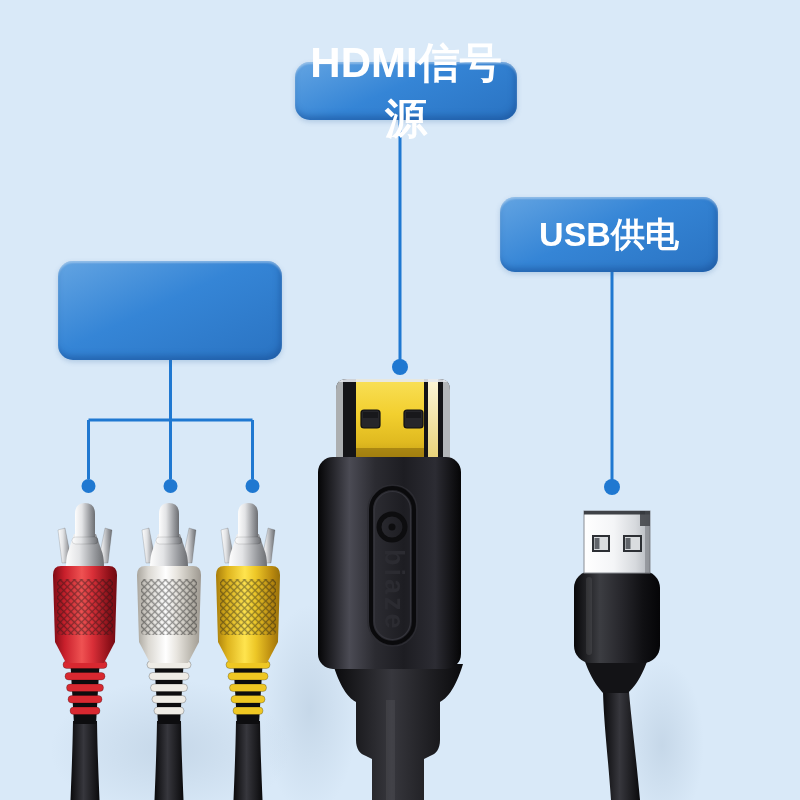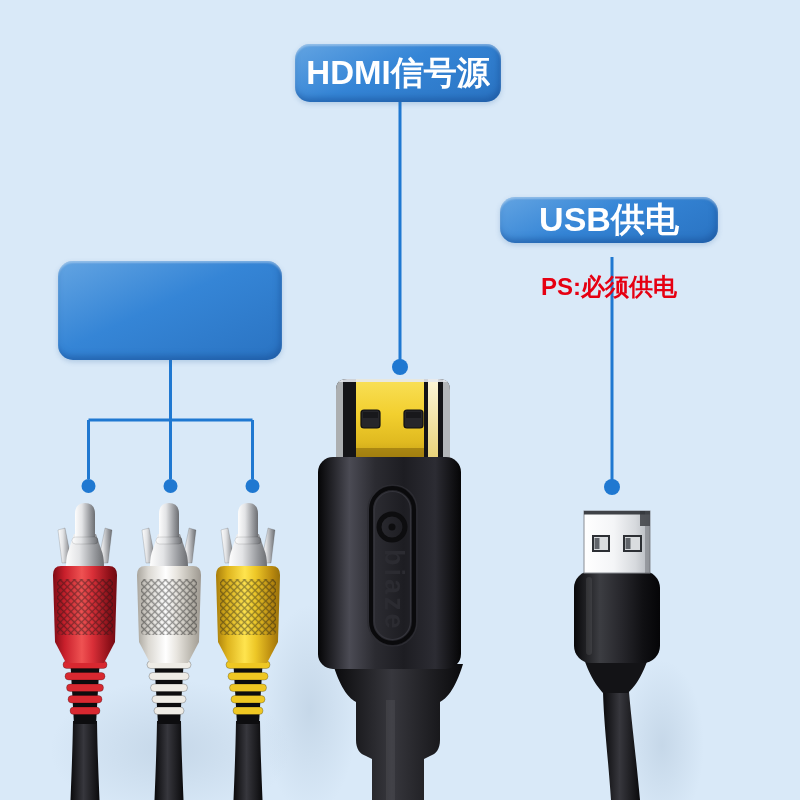--- a/index.html
+++ b/index.html
@@ -12,22 +12,22 @@
   .callout{
     position:absolute;display:flex;align-items:center;justify-content:center;
     color:#ffffff;font-weight:bold;text-align:center;
     background:linear-gradient(155deg,#63a4e2 0%,#3585d6 45%,#2a73c2 100%);
     border-radius:15px;
     box-shadow:inset 0 2px 2px rgba(255,255,255,.35),
                inset -2px -4px 6px rgba(21,74,143,.5),
                0 2px 5px rgba(60,110,170,.25);
     z-index:3;
   }
-  #hdmi-label{left:295px;top:44px;width:206px;height:58px;font-size:33px;}
-  #usb-label{left:500px;top:197px;width:218px;height:46px;font-size:34px;}
+  #hdmi-label{left:295px;top:62px;width:222px;height:58px;font-size:42px;}
+  #usb-label{left:500px;top:197px;width:218px;height:75px;font-size:34px;}
   #rca-label{left:58px;top:261px;width:224px;height:99px;font-size:32px;
              line-height:44px;flex-direction:column;}
   #ps-note{
     position:absolute;left:500px;top:272px;width:218px;height:30px;
     display:flex;align-items:center;justify-content:center;
     color:#e60012;font-weight:bold;font-size:24px;z-index:2;
   }
 </style>
 </head>
 <body>
@@ -247,20 +247,17 @@
 </svg>
 
   <div id="hdmi-label" class="callout">
     <span>HDMI信号源</span>
   </div>
 
   <div id="usb-label" class="callout">
     <span>USB供电</span>
   </div>
 
-  <div id="ps-note">
-    <span>PS:必须供电</span>
-  </div>
 
   <div id="rca-label" class="callout">
   </div>
 
 </div>
 
 </body></html>

